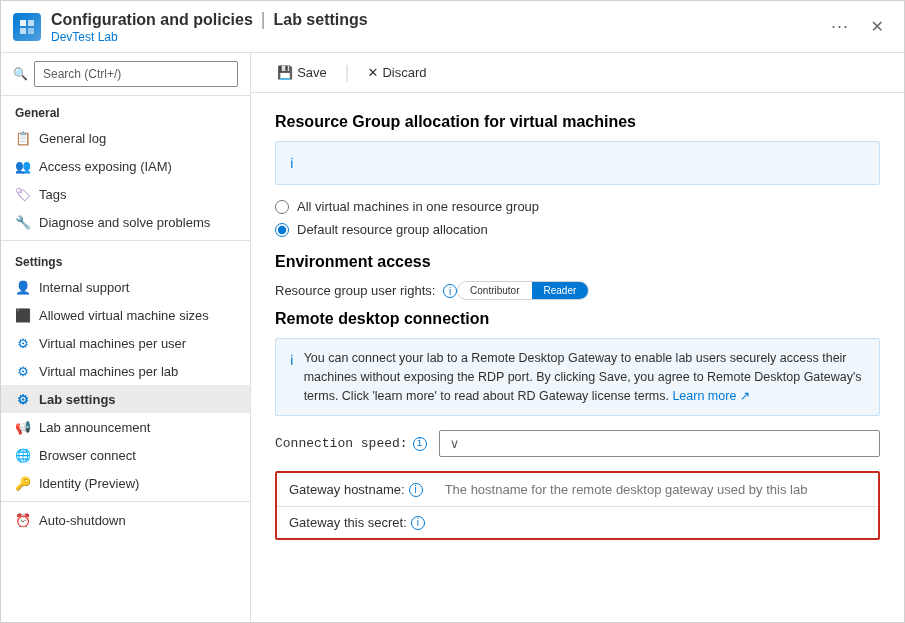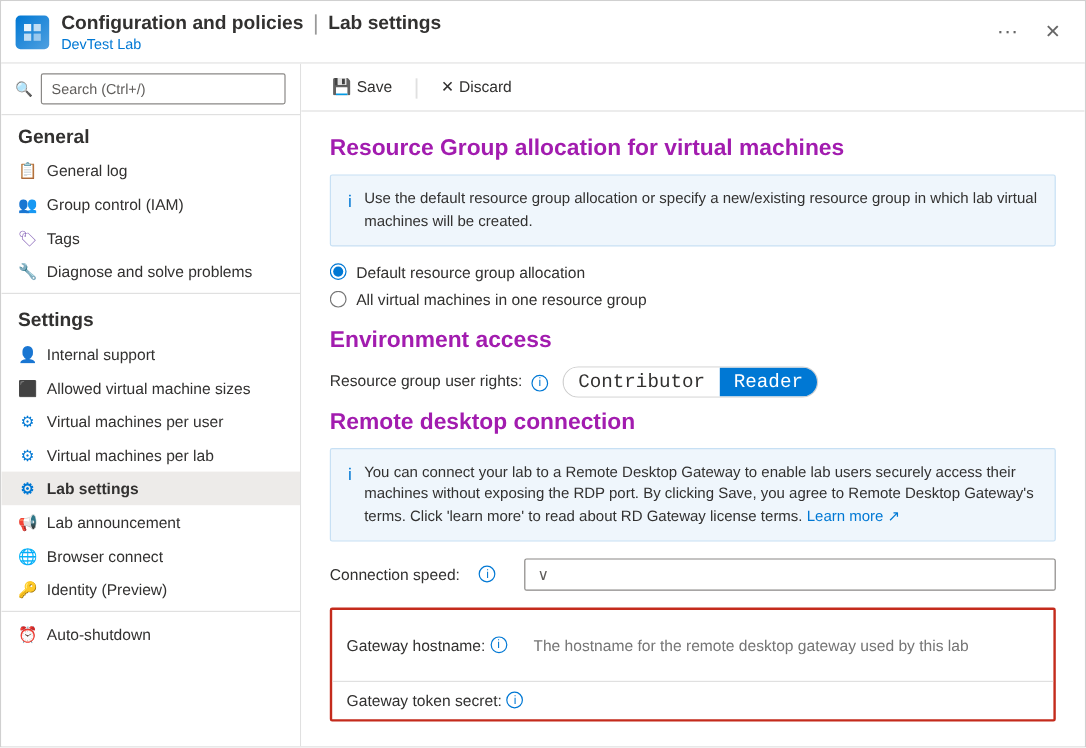--- a/index.html
+++ b/index.html
@@ -23,69 +23,69 @@
 
     
     .sidebar { width: 250px; flex-shrink: 0; border-right: 1px solid #e0e0e0; display: flex; flex-direction: column; background: #fff; overflow-y: auto; }
     .sidebar-search { padding: 8px 12px; border-bottom: 1px solid #e0e0e0; }
     .sidebar-search input { width: 100%; padding: 5px 8px; border: 1px solid #8a8886; border-radius: 2px; font-size: 12px; color: #323130; outline: none; }
     .sidebar-search input::placeholder { color: #605e5c; }
     .search-wrap { position: relative; display: flex; align-items: center; gap: 6px; }
     .search-icon-span { color: #605e5c; font-size: 12px; }
 
     .sidebar-scroll { flex: 1; overflow-y: auto; }
-    .sidebar-section-label { font-size: 16px; font-weight: 700; color: #323130; padding: 10px 14px 4px 14px; text-transform: none; }
+    .sidebar-section-label { font-size: 12px; font-weight: 700; color: #323130; padding: 10px 14px 4px 14px; text-transform: none; }
     .sidebar-item { display: flex; align-items: center; gap: 8px; padding: 6px 14px; cursor: pointer; color: #323130; font-size: 13px; }
     .sidebar-item.active { background: #edebe9; font-weight: 600; }
     .sidebar-item .si-icon { width: 16px; height: 16px; display: inline-flex; align-items: center; justify-content: center; flex-shrink: 0; font-size: 13px; }
     .divider { border: none; border-top: 1px solid #e0e0e0; margin: 4px 0; }
 
     
     .icon-blue { color: #0078d4; }
     .icon-purple { color: #8764b8; }
     .icon-green { color: #107c10; }
     .icon-orange { color: #d83b01; }
     .icon-yellow { color: #ffb900; }
 
     
     .content { flex: 1; display: flex; flex-direction: column; overflow: hidden; background: #fff; }
     .content-toolbar { display: flex; align-items: center; gap: 12px; padding: 8px 20px; border-bottom: 1px solid #e0e0e0; }
     .toolbar-btn { display: flex; align-items: center; gap: 4px; background: none; border: none; cursor: pointer; font-size: 13px; color: #323130; padding: 4px 6px; }
     .toolbar-sep { color: #e0e0e0; font-size: 18px; }
 
     .content-body { flex: 1; overflow-y: auto; padding: 20px 24px; }
 
-    .section-title { font-size: 19px; font-weight: 600; color: #a21caf; margin-bottom: 10px; }
+    .section-title { font-size: 16px; font-weight: 600; color: #000000; margin-bottom: 10px; }
 
     .info-box { background: #eff6fc; border: 1px solid #c7e0f4; padding: 10px 14px; border-radius: 2px; display: flex; gap: 10px; align-items: flex-start; margin-bottom: 14px; font-size: 12.5px; color: #323130; line-height: 1.5; }
     .info-icon { color: #0078d4; font-size: 14px; flex-shrink: 0; margin-top: 1px; }
 
     .radio-group { margin-bottom: 16px; display: flex; flex-direction: column; gap: 8px; }
     .radio-item { display: flex; align-items: center; gap: 8px; font-size: 13px; }
     .radio-item input[type=radio] { accent-color: #0078d4; width: 14px; height: 14px; }
 
-    .field-row { display: flex; align-items: center; gap: 12px; margin-bottom: 10px; }
+    .field-row { display: flex; align-items: center; margin-bottom: 10px; }
     .field-label { font-size: 13px; color: #323130; min-width: 160px; }
 
     .env-section { }
 
     
     .toggle-group { display: flex; border: 1px solid #d0d0d0; border-radius: 20px; overflow: hidden; font-size: 12px; }
-    .toggle-option { padding: 3px 12px; cursor: pointer; font-size: 16px; font-family: Liberation Mono, monospace; }
+    .toggle-option { padding: 3px 12px; cursor: pointer; font-size: 10px; }
     .toggle-option.inactive { background: #fff; color: #323130; }
     .toggle-option.active { background: #0078d4; color: white; }
 
     .remote-section { margin-bottom: 18px; }
 
     .connection-row { display: flex; align-items: center; gap: 12px; margin-bottom: 14px; }
-    .connection-label { font-size: 13px; color: #323130; min-width: 150px; display: flex; align-items: center; gap: 16px; }
+    .connection-label { font-size: 13px; color: #323130; min-width: 150px; display: flex; align-items: center; gap: 5px; font-family: Liberation Mono, monospace; }
     .connection-select { flex: 1; padding: 5px 10px; border: 1px solid #8a8886; border-radius: 2px; font-size: 13px; color: #323130; background: #fff; display: flex; align-items: center; justify-content: space-between; cursor: pointer; max-width: 500px; }
     .select-chevron { color: #605e5c; }
     .gateway-label { font-size: 13px; color: #323130; min-width: 150px; display: flex; align-items: center; gap: 4px; }
-    .gateway-input { flex: 1; padding: 22px 10px; border: none; font-size: 13px; color: #a19f9d; background: transparent; outline: none; }
+    .gateway-input { flex: 1; padding: 9px 10px; border: none; font-size: 13px; color: #a19f9d; background: transparent; outline: none; }
     .gateway-box { border: 2px solid #c42b1c; border-radius: 2px; overflow: hidden; }
     .gateway-inner { display: flex; align-items: stretch; }
     .gateway-divider { border-top: 1px solid #e0e0e0; }
 
     .info-circle { display: inline-flex; align-items: center; justify-content: center; width: 14px; height: 14px; border-radius: 50%; border: 1px solid #0078d4; color: #0078d4; font-size: 10px; cursor: pointer; flex-shrink: 0; }
 
     .learn-more { color: #0078d4; text-decoration: none; }
 
     
     ::-webkit-scrollbar { width: 6px; }
@@ -132,21 +132,21 @@
 
       <div class="sidebar-scroll">
 
         <div class="sidebar-section-label">General</div>
         <div class="sidebar-item">
           <span class="si-icon icon-blue">📋</span>
           <span>General log</span>
         </div>
         <div class="sidebar-item">
           <span class="si-icon icon-purple">👥</span>
-          <span>Group control (IAM)</span>
+          <span>Access exposing (IAM)</span>
         </div>
         <div class="sidebar-item">
           <span class="si-icon icon-purple">🏷</span>
           <span>Tags</span>
         </div>
         <div class="sidebar-item">
           <span class="si-icon icon-blue">🔧</span>
           <span>Diagnose and solve problems</span>
         </div>
         <hr class="divider">
@@ -205,30 +205,29 @@
           <span>✕</span>
           <span>Discard</span>
         </button>
       </div>
 
       <div class="content-body">
 
         <div class="section-title">Resource Group allocation for virtual machines</div>
         <div class="info-box">
           <span class="info-icon">ℹ</span>
-          <span>Use the default resource group allocation or specify a new/existing resource group in which lab virtual machines will be created.</span>
         </div>
         <div class="radio-group">
+          <div class="radio-item">
+            <input type="radio" name="rg-allocation" id="all-vm-one-rg" style="">
+            <label for="all-vm-one-rg">All virtual machines in one resource group</label>
+          </div>
           <div class="radio-item">
             <input type="radio" name="rg-allocation" id="default-rg" checked="" style="">
             <label for="default-rg">Default resource group allocation</label>
-          </div>
-          <div class="radio-item">
-            <input type="radio" name="rg-allocation" id="all-vm-one-rg" style="">
-            <label for="all-vm-one-rg">All virtual machines in one resource group</label>
           </div>
         </div>
 
         <div class="env-section">
           <div class="section-title">Environment access</div>
           <div class="field-row">
             <span class="field-label">
               <span>Resource group user rights:</span>
               <span class="info-circle" style="margin-left:4px;">i</span>
             </span>
@@ -263,21 +262,21 @@
                 <span>Gateway hostname:</span>
                 <span class="info-circle">i</span>
               </span>
               <input type="text" class="gateway-input" placeholder="The hostname for the remote desktop gateway used by this lab" style="">
             </div>
 
             <div class="gateway-divider"></div>
 
             <div class="gateway-inner">
               <span class="gateway-label" style="padding: 8px 12px; min-width: 155px; display:flex; align-items:center; gap:4px;">
-                <span>Gateway token secret:</span>
+                <span>Gateway this secret:</span>
                 <span class="info-circle">i</span>
               </span>
             </div>
           </div>
 
         </div>
       </div>
     </div>
   </div>
 </div>

